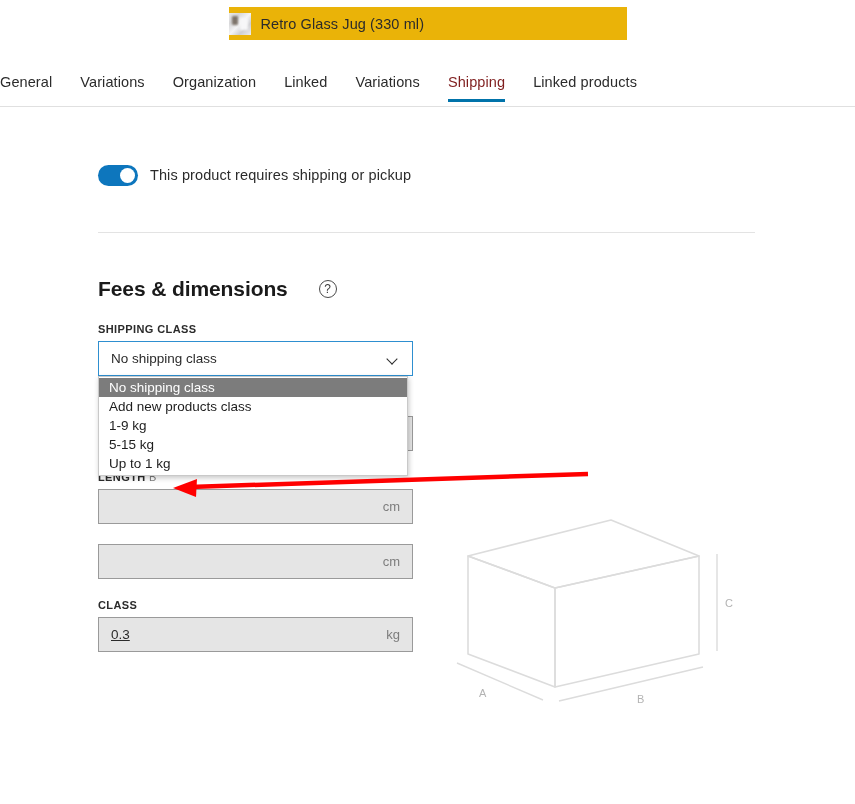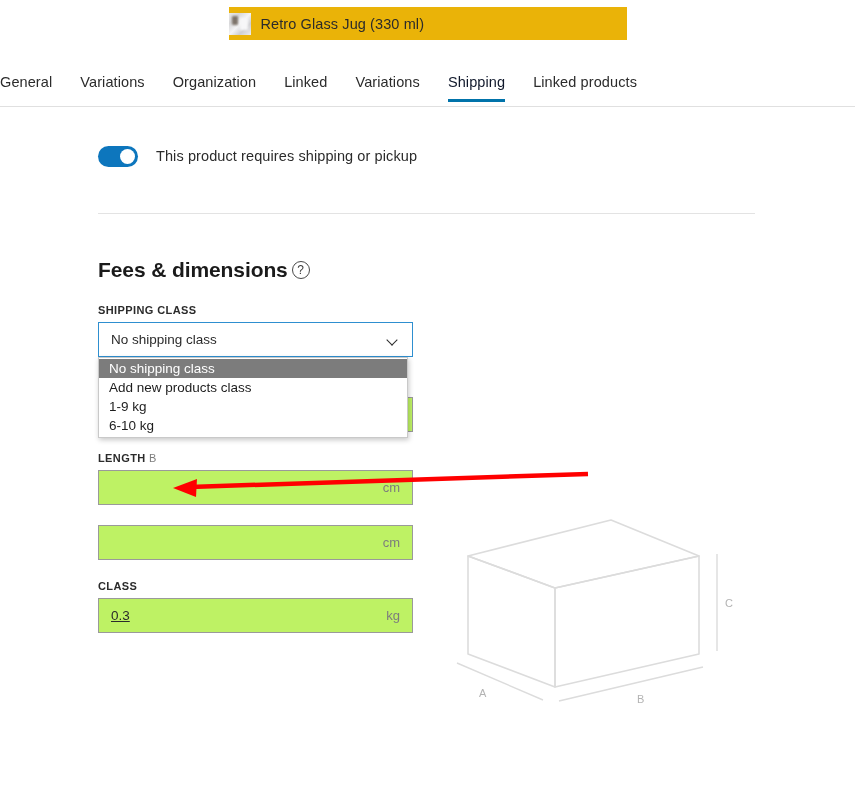--- a/index.html
+++ b/index.html
@@ -83,43 +83,44 @@
     font-size: 14.5px;
     color: #2b2b2b;
     padding: 8px 0 11px 0;
     margin-right: 28px;
     cursor: pointer;
     position: relative;
     white-space: nowrap;
     letter-spacing: .1px;
   }
   .tab:last-child { margin-right: 0; }
-  .tab.active { color: #0f172a; }
+  .tab.active { color: #7f1d1d; }
   .tab.active::after {
     content: "";
     position: absolute;
     left: 0;
     right: 0;
     bottom: -1px;
     height: 3px;
     background: #0073aa;
   }
 
   
   .content {
     padding-left: 98px;
     padding-top: 34px;
     position: relative;
   }
 
   .toggle-row {
     display: flex;
     align-items: center;
-    gap: 18px;
+    gap: 12px;
     height: 30px;
+    margin-top: 19px;
   }
   .switch {
     width: 40px;
     height: 21px;
     border-radius: 11px;
     background: #0d76bd;
     position: relative;
     flex: none;
     cursor: pointer;
   }
@@ -141,21 +142,21 @@
   .divider {
     margin-top: 42px;
     width: 657px;
     height: 1px;
     background: #e3e3e3;
   }
 
   .section-heading {
     display: flex;
     align-items: center;
-    gap: 4px;
+    gap: 31px;
     margin-top: 44px;
   }
   .section-heading h2 {
     margin: 0;
     font-size: 21px;
     font-weight: bold;
     color: #1a1a1a;
     letter-spacing: -.1px;
   }
   .help-icon {
@@ -247,21 +248,21 @@
   .dd-item.selected {
     background: #7c7c7c;
     color: #ffffff;
   }
 
   .input-box {
     width: 315px;
     height: 35px;
     border: 1px solid #9a9a9a;
     box-sizing: border-box;
-    background: #bef264;
+    background: #e5e5e5;
     display: flex;
     align-items: center;
     padding: 0 12px;
     font-size: 13.5px;
     color: #2b2b2b;
     justify-content: space-between;
   }
   .input-box .val { color: #2b2b2b; text-decoration: underline; }
   .input-box .unit { color: #7d7d7d; font-size: 13px; }
 
@@ -331,21 +332,22 @@
     <div class="field-label">SHIPPING CLASS</div>
     <div class="select-wrap">
       <div class="select-box">
         <span>No shipping class</span>
         <span class="chev"></span>
       </div>
       <div class="dropdown">
         <div class="dd-item selected">No shipping class</div>
         <div class="dd-item">Add new products class</div>
         <div class="dd-item">1-9 kg</div>
-        <div class="dd-item">6-10 kg</div>
+        <div class="dd-item">5-15 kg</div>
+        <div class="dd-item">Up to 1 kg</div>
       </div>
     </div>
   </div>
 
   <div class="dims">
 
     <div class="dim-row">
       <div class="field-label" style="visibility:hidden">
         <span>WIDTH</span> <span class="axis">A</span>
       </div>

